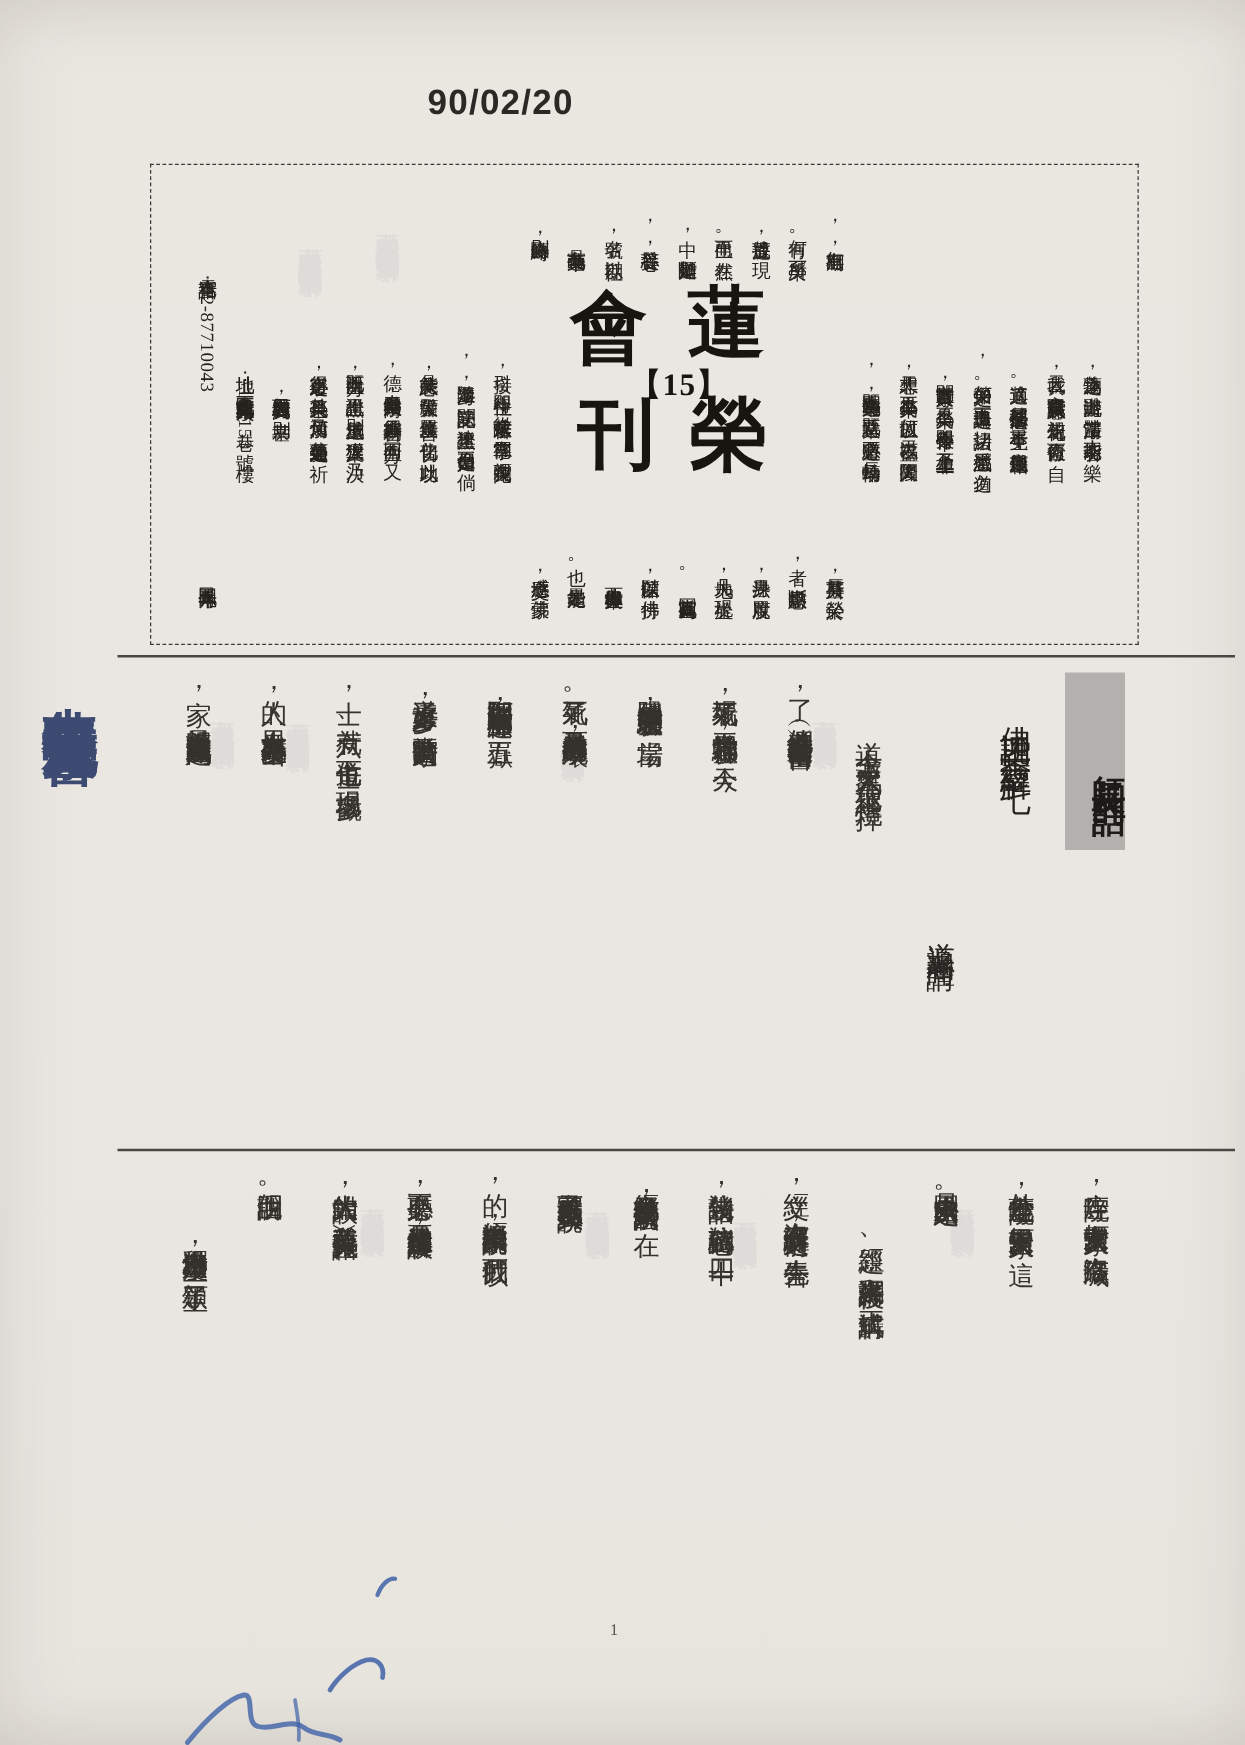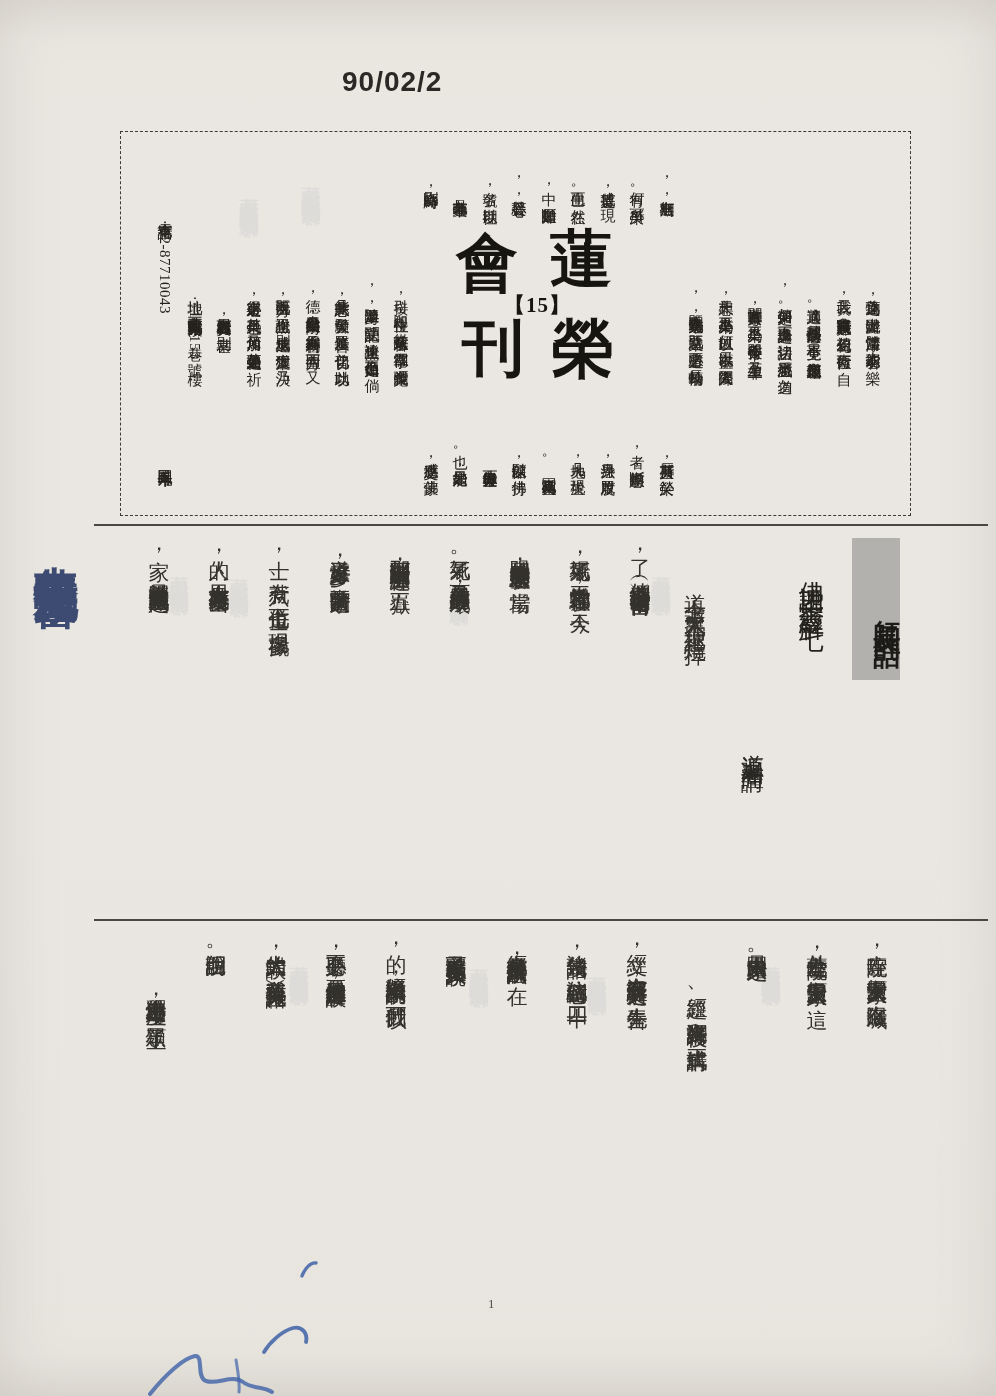--- a/index.html
+++ b/index.html
@@ -11,21 +11,21 @@
         line-height:1;font-family:"Liberation Serif","DejaVu Serif",serif;}
   
   .mastbox{position:absolute;left:120px;top:131px;width:789px;height:383px;
            border:1.6px dashed #3c3a36;}
   .mast{font-size:15px;letter-spacing:.5px;color:#26231f;width:24px;text-align:center;top:142px;height:364px;}
   .mast.seg-top{height:94px;}
   .mast.seg-bot{top:404px;height:112px;}
   .mixed{text-orientation:mixed;}
   .t-big{position:absolute;font-size:62px;font-weight:900;color:#17150f;line-height:1;
          font-family:"Liberation Serif","DejaVu Serif",serif;}
-  .t-no{position:absolute;font-size:21px;font-weight:800;letter-spacing:1px;color:#17150f;
+  .t-no{position:absolute;font-size:25px;font-weight:800;letter-spacing:1px;color:#17150f;
         font-family:"Liberation Serif","DejaVu Serif",serif;}
   
   .hdr-date{position:absolute;left:342px;top:66px;font-size:28px;font-weight:700;letter-spacing:1px;
             color:#2b2925;font-family:"Liberation Sans","DejaVu Sans",sans-serif;}
   .hdr-title{position:absolute;left:551px;top:63px;font-size:28px;font-weight:700;letter-spacing:4px;
              color:#2b2824;}
   
   .hrule{position:absolute;left:94px;width:894px;height:1.7px;background:#4a4742;}
   
   .sidebar{left:33px;top:530px;font-size:45px;font-weight:700;letter-spacing:2px;color:#3d4b72;}
@@ -41,21 +41,21 @@
   
   .ghost{opacity:.08;color:#5e6d80;filter:blur(.6px);transform:scaleX(-1);font-size:20px;
          letter-spacing:1px;overflow:hidden;width:24px;pointer-events:none;}
   .ink{position:absolute;left:0;top:0;pointer-events:none;}
 </style>
 </head>
 <body>
 
 <div class="page">
 
-  <div class="hdr-date">90/02/2</div>
+  <div class="hdr-date">90/02/20</div>
 
   <div class="vcol ghost" style="left:300px;top:170px;height:330px">往生西方淨土法門念佛因緣殊勝諸佛讚歎出家修行</div>
   <div class="vcol ghost" style="left:238px;top:182px;height:320px">往生西方淨土法門念佛因緣殊勝諸佛讚歎出家修行</div>
   <div class="vcol ghost" style="left:168px;top:560px;height:340px">往生西方淨土法門念佛因緣殊勝諸佛讚歎出家修行</div>
   <div class="vcol ghost" style="left:228px;top:562px;height:338px">往生西方淨土法門念佛因緣殊勝諸佛讚歎出家修行</div>
   <div class="vcol ghost" style="left:448px;top:570px;height:330px">往生西方淨土法門念佛因緣殊勝諸佛讚歎出家修行</div>
   <div class="vcol ghost" style="left:650px;top:560px;height:340px">往生西方淨土法門念佛因緣殊勝諸佛讚歎出家修行</div>
   <div class="vcol ghost" style="left:288px;top:950px;height:360px">往生西方淨土法門念佛因緣殊勝諸佛讚歎出家修行</div>
   <div class="vcol ghost" style="left:468px;top:952px;height:358px">往生西方淨土法門念佛因緣殊勝諸佛讚歎出家修行</div>
   <div class="vcol ghost" style="left:586px;top:960px;height:350px">往生西方淨土法門念佛因緣殊勝諸佛讚歎出家修行</div>

